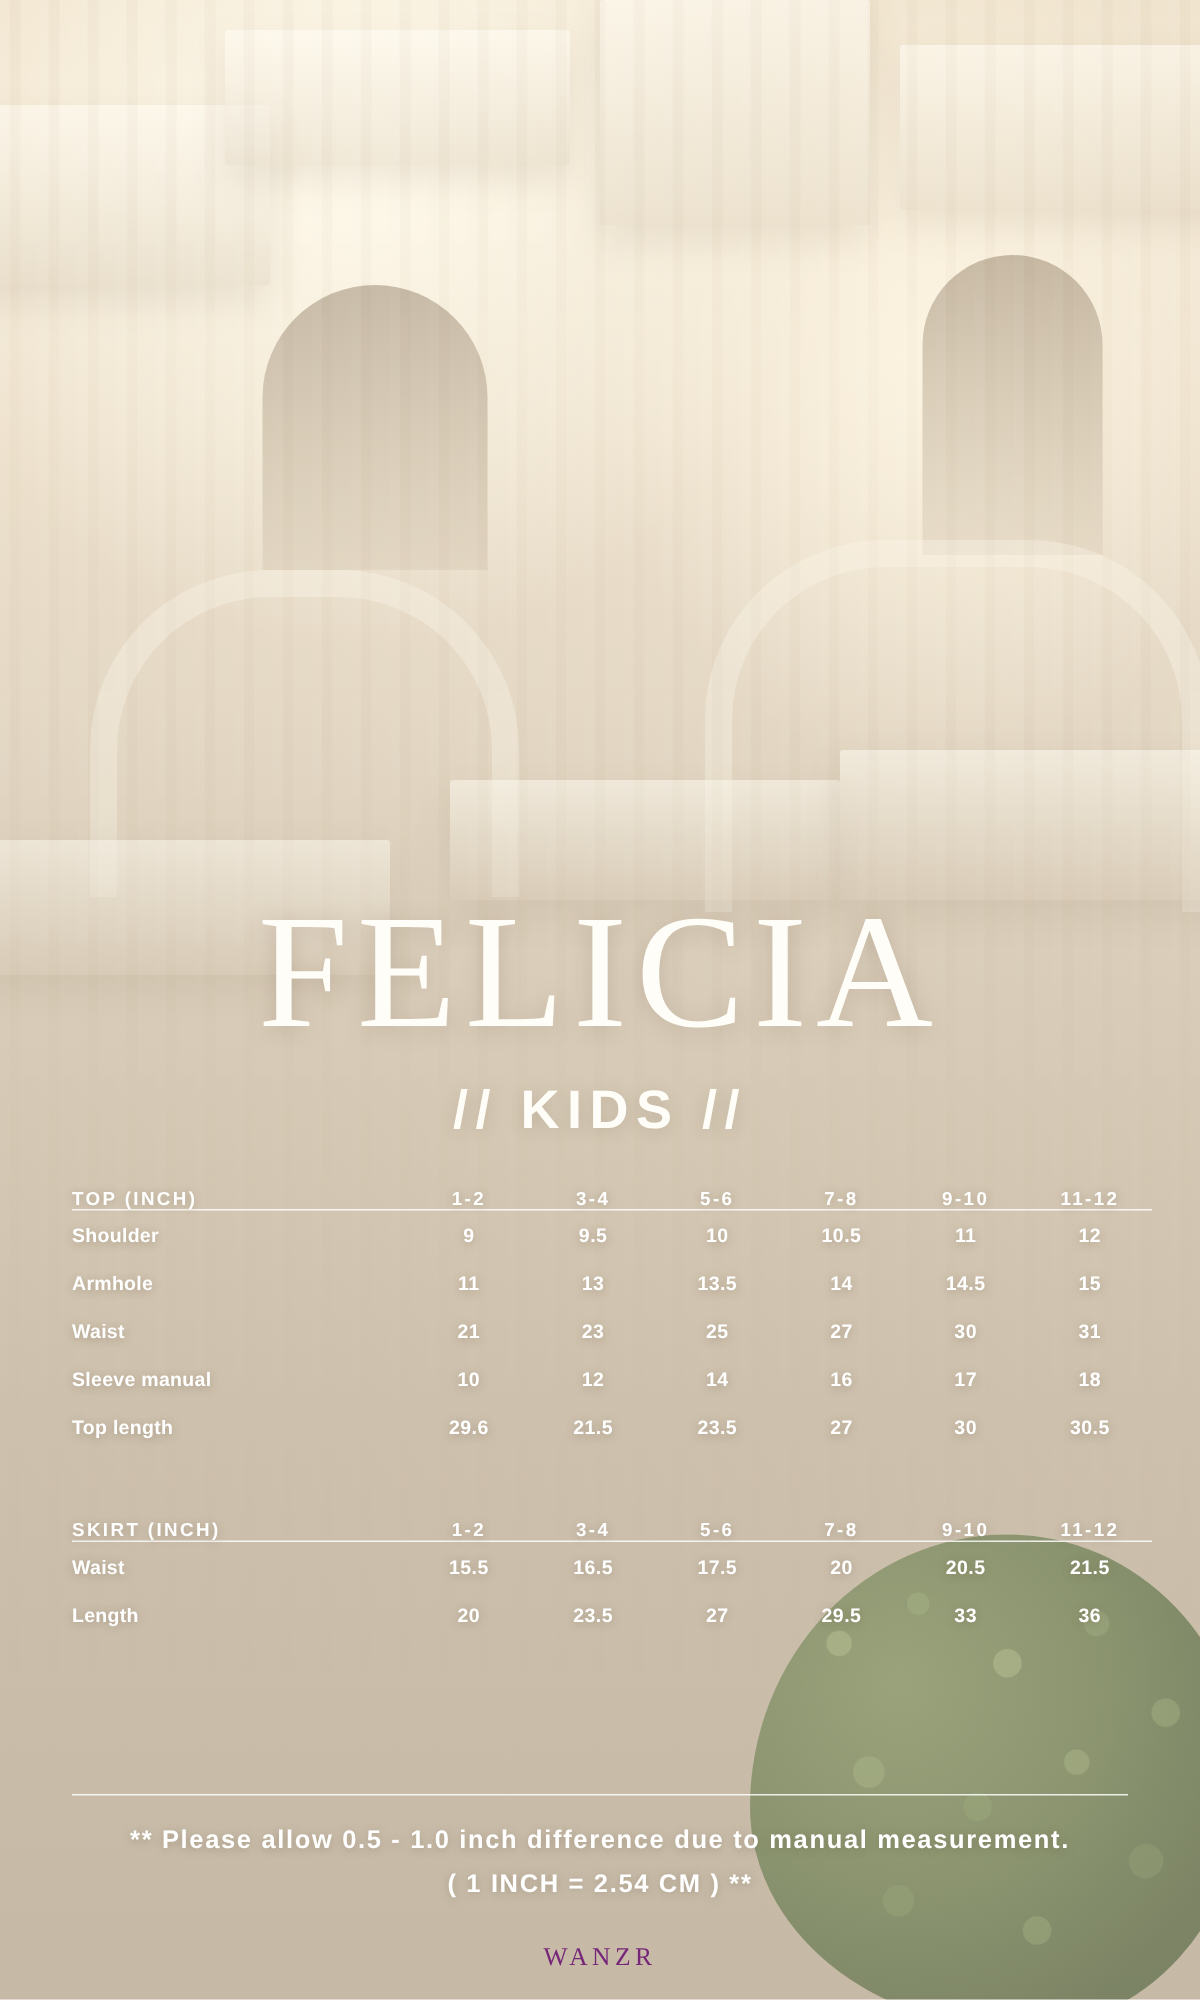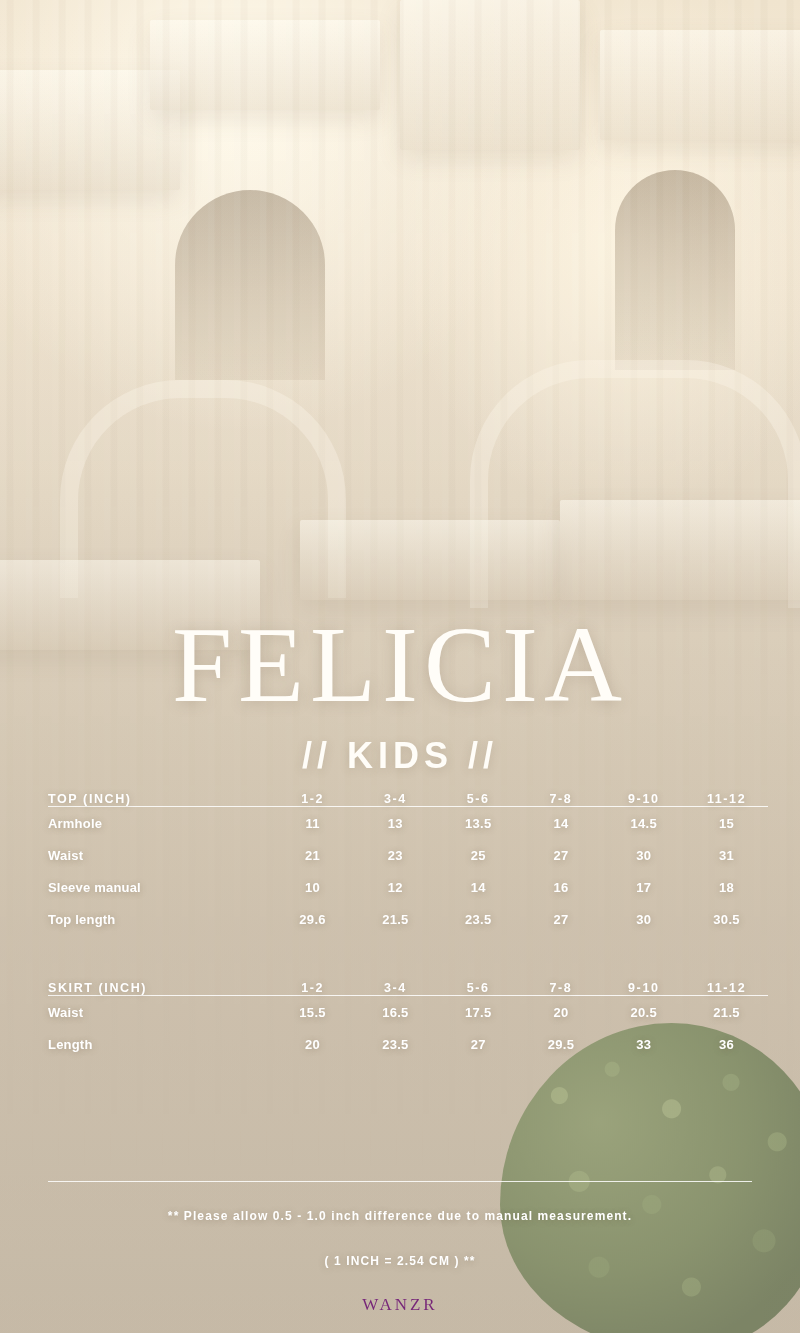--- a/index.html
+++ b/index.html
@@ -136,21 +136,21 @@
     left: 0;
     right: 0;
     text-align: center;
   }
   .brand-title {
     font-family: "Liberation Serif", serif;
     font-size: 108px;
     line-height: 1;
     letter-spacing: 6px;
     color: #fffdf8;
-    margin: 16px;
+    margin: 0;
     font-weight: 400;
     text-shadow: 0 2px 14px rgba(120,100,78,0.25);
   }
   .brand-sub {
     margin-top: 16px;
     font-family: "Liberation Sans", sans-serif;
     font-size: 36px;
     letter-spacing: 5px;
     font-weight: 700;
     color: #fffdf8;
@@ -215,27 +215,26 @@
     left: 48px;
     right: 48px;
     bottom: 62px;
     text-align: center;
   }
   .footer-rule {
     border-top: 1.3px solid rgba(255,255,255,0.85);
     margin-bottom: 16px;
   }
   .footer-line {
-    font-size: 12px;
+    font-size: 17px;
     font-weight: 700;
     letter-spacing: 1.1px;
     color: #ffffff;
     line-height: 1.7;
     text-shadow: 0 1px 6px rgba(110,92,70,0.35);
-    margin-top: 24px;
   }
 
   .logo {
     position: absolute;
     left: 0;
     right: 0;
     bottom: 18px;
     text-align: center;
     font-family: "Liberation Serif", serif;
     font-size: 17px;
@@ -296,20 +295,29 @@
             <th class="val">7-8</th>
             <th class="val">9-10</th>
             <th class="val">11-12</th>
           </tr>
           <tr class="rule">
               <td colspan="7"></td>
             </tr>
         </thead>
         <tbody>
           <tr class="data">
+            <td class="lbl">Shoulder</td>
+            <td class="val">9</td>
+            <td class="val">9.5</td>
+            <td class="val">10</td>
+            <td class="val">10.5</td>
+            <td class="val">11</td>
+            <td class="val">12</td>
+          </tr>
+          <tr class="data">
             <td class="lbl">Armhole</td>
             <td class="val">11</td>
             <td class="val">13</td>
             <td class="val">13.5</td>
             <td class="val">14</td>
             <td class="val">14.5</td>
             <td class="val">15</td>
           </tr>
           <tr class="data">
             <td class="lbl">Waist</td>

